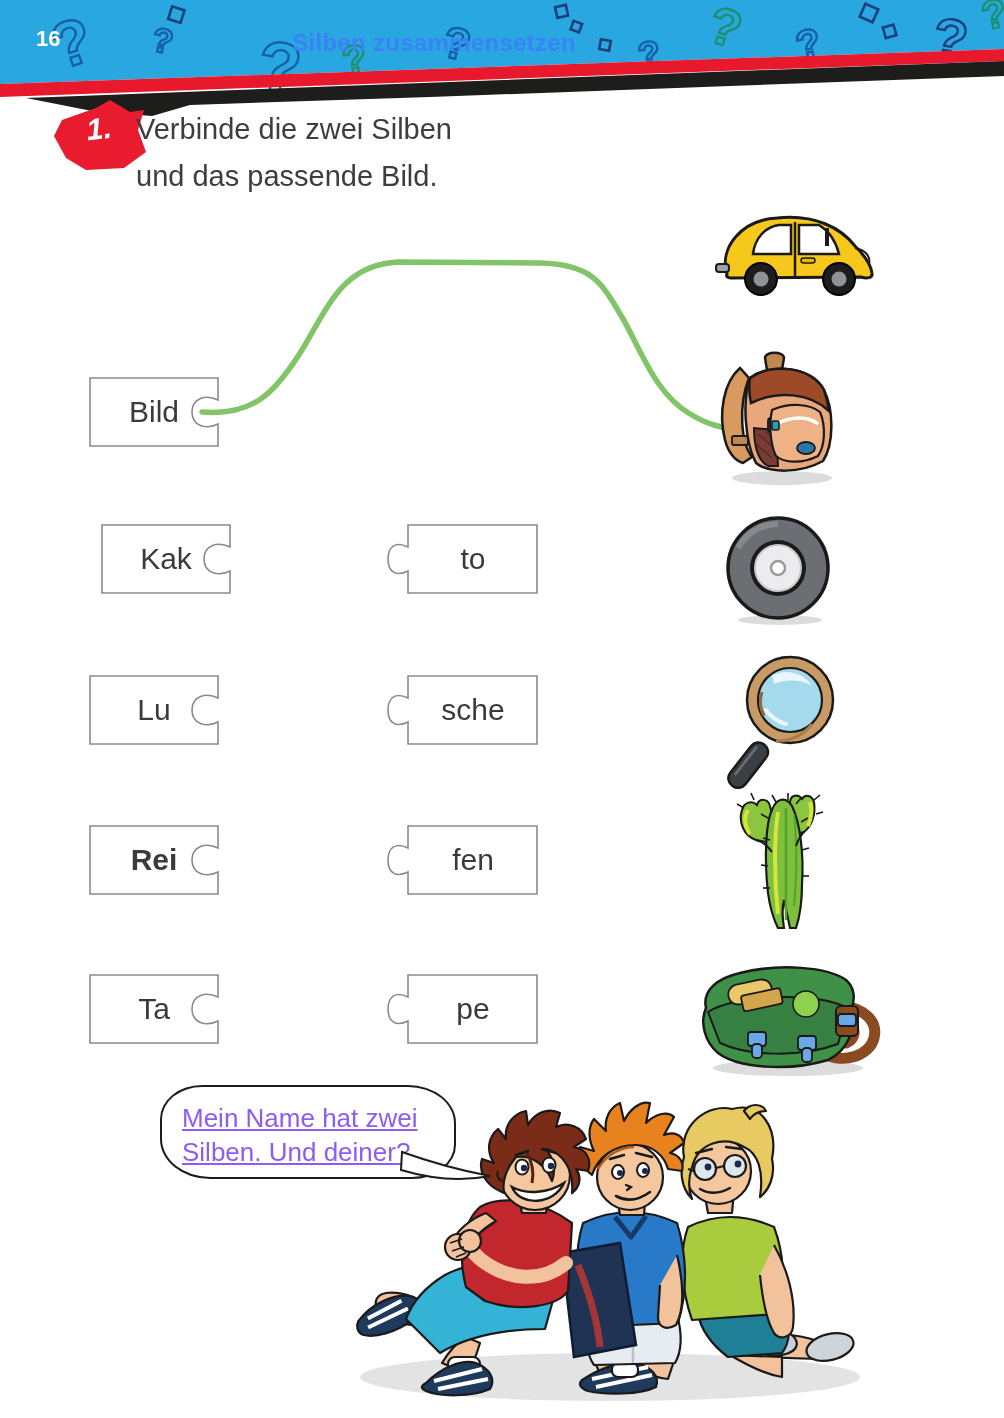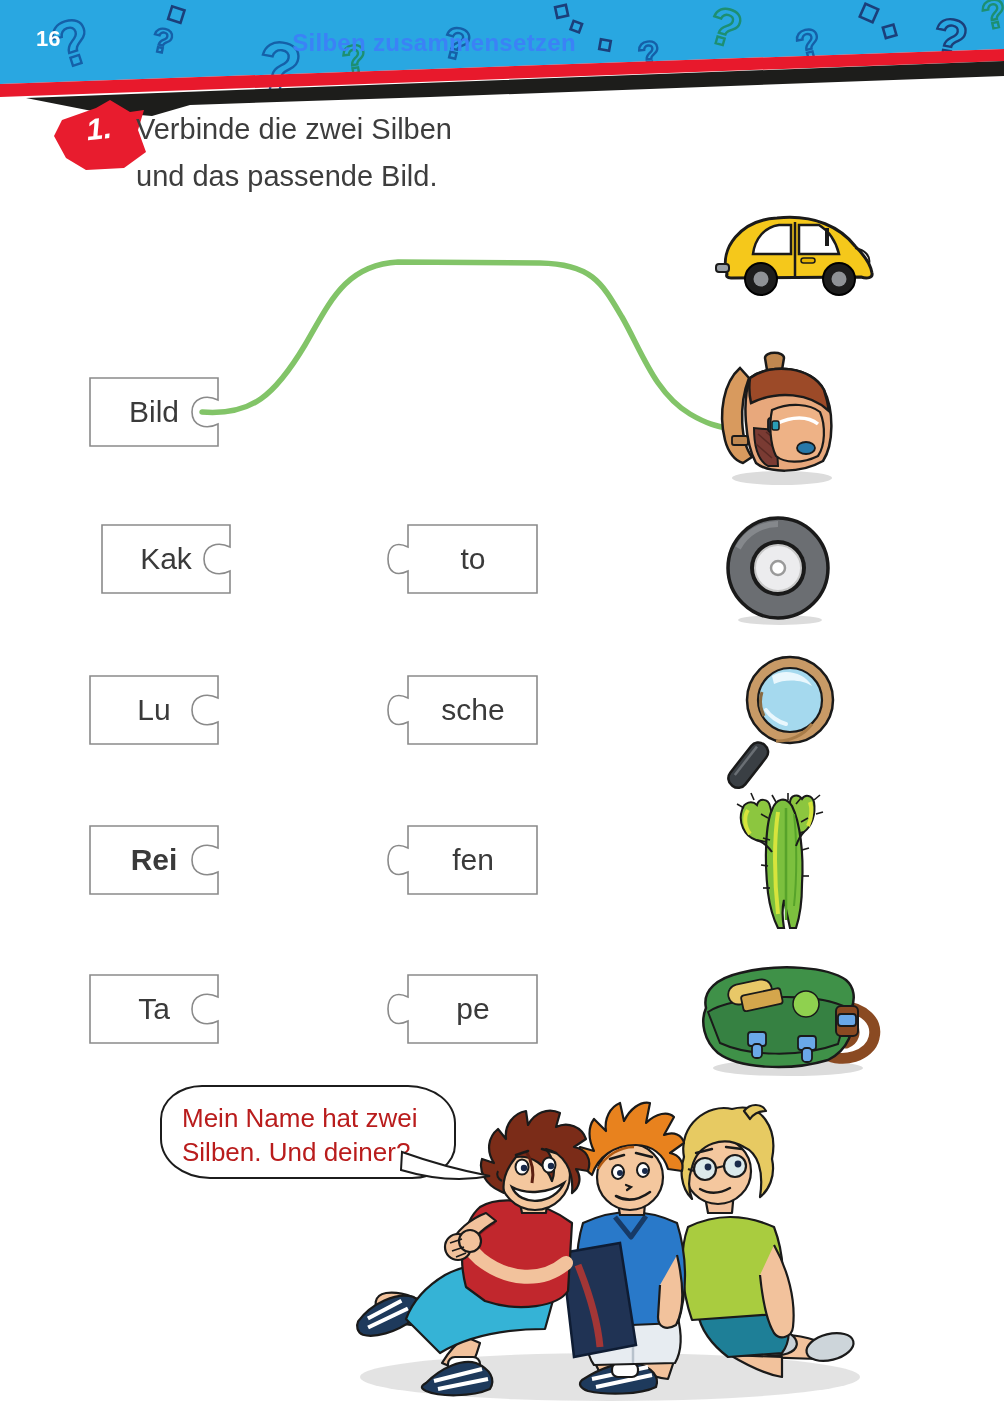--- a/index.html
+++ b/index.html
@@ -21,21 +21,21 @@
               justify-content:center;color:#3a3a3a;font-size:30px;}
   .piece.left .lbl{left:0;width:130px;}
   .piece.right .lbl{left:22px;width:130px;}
   
   .pic{z-index:2;}
   
   .conn{left:0;top:0;z-index:1;}
   
   .bubble{left:160px;top:1085px;width:252px;height:62px;background:#fff;border:2px solid #1c1c1c;
           border-radius:42px 48px 44px 50px / 34px 38px 34px 40px;padding:14px 20px;z-index:3;}
-  .bubble div{color:#b91c1c;font-size:26px;line-height:34px;white-space:nowrap;}
+  .bubble div{color:#8b5cf6;font-size:26px;line-height:34px;white-space:nowrap;text-decoration:underline;}
   .tail{left:398px;top:1146px;z-index:4;}
   .kids{left:330px;top:1095px;z-index:2;}
 </style>
 </head>
 <body>
 
 <div class="page">
 
   <svg class="abs" width="1004" height="130" style="left:0;top:0;z-index:2;">
     <polygon points="0,0 1004,0 1004,49 0,84" fill="#29a7e1"></polygon>

